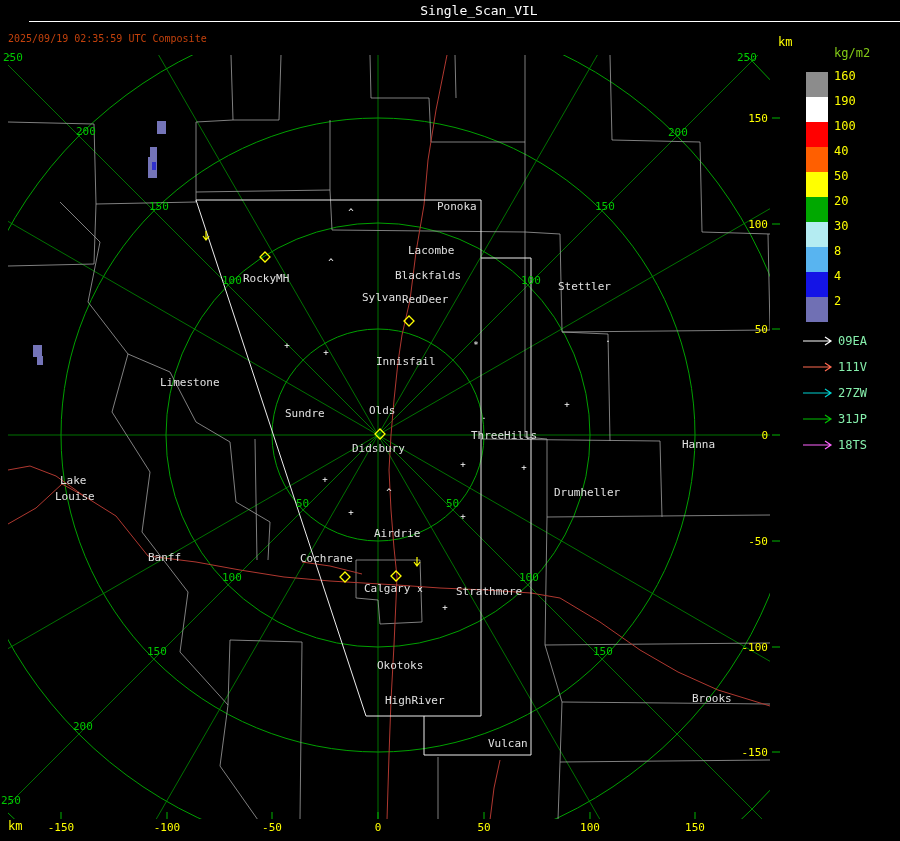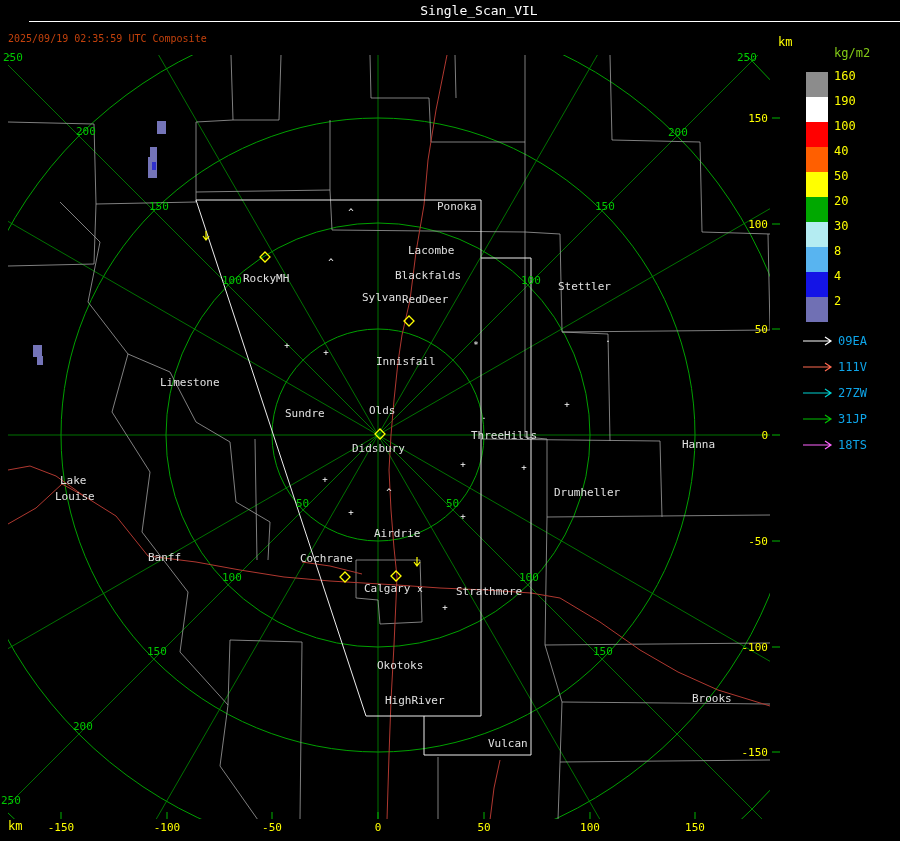--- a/index.html
+++ b/index.html
@@ -13,21 +13,21 @@
   #radar{position:absolute;left:0;top:0;z-index:1;}
   #radar text{font-family:"DejaVu Sans Mono",monospace;}
   .panel{position:absolute;left:800px;top:46px;width:100px;z-index:3;}
   .unit{color:#84cc16;font-size:12px;margin-left:34px;}
   #scale-rows{margin-top:12px;}
   .scale-row{display:flex;height:25px;margin-left:6px;}
   .swatch{width:22px;height:25px;flex:0 0 22px;}
   .scale-label{color:#ffff00;font-size:12px;margin-left:6px;line-height:12px;margin-top:-2px;}
   #track-rows{margin-top:6px;}
   .track-row{display:flex;align-items:center;height:26px;margin-left:2px;}
-  .track-label{color:#0ea5e9;font-size:12px;margin-left:4px;}
+  .track-label{color:#86efac;font-size:12px;margin-left:4px;}
 </style>
 </head>
 <body>
 
 <div class="titlebar">
   <span>Single_Scan_VIL</span>
 </div>
 
 <div class="timestamp">2025/09/19 02:35:59 UTC Composite</div>
 <div class="km-top">km</div>

